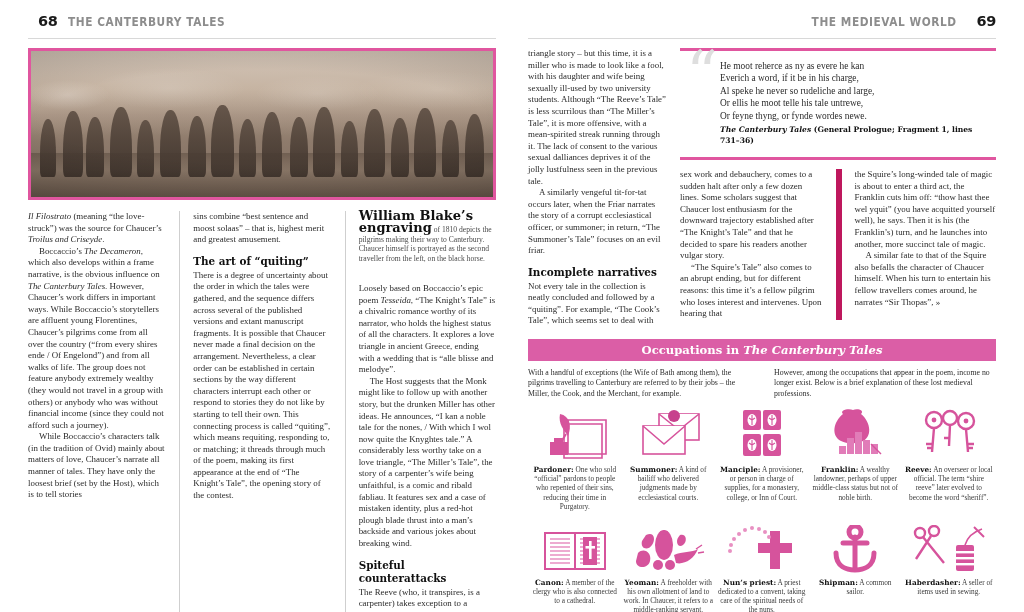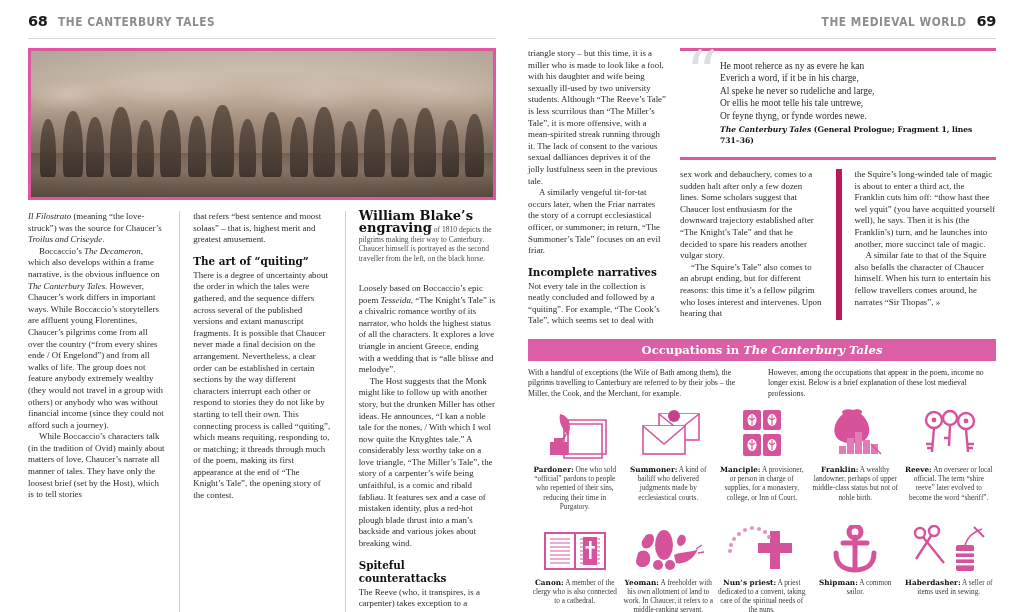--- a/index.html
+++ b/index.html
@@ -14,20 +14,21 @@
   .page-left{width:512px;padding:14px 16px 0 28px;}
   .page-right{width:512px;padding:14px 28px 0 16px;}
 
   
   .runhead{display:flex;align-items:baseline;gap:10px;height:20px;}
   .runhead.right{justify-content:flex-end;}
   .folio{
     font-family:"DejaVu Sans", sans-serif;
     font-weight:bold;font-size:14.5px;color:#1a1a1a;letter-spacing:-0.3px;
     line-height:1;
+    margin-left:10px;
   }
   .runtitle{
     font-family:"DejaVu Sans", sans-serif;
     font-weight:bold;font-size:11.5px;color:#8d8d8d;
     letter-spacing:0.6px;text-transform:uppercase;
     transform:scaleX(0.92);transform-origin:left center;
   }
   .runhead.right .runtitle{transform-origin:right center;}
   .rule-top{height:1px;background:#d8d8d8;margin-top:4px;}
 
@@ -108,21 +109,21 @@
   .rp-mid .c.divided{border-left:6px solid #be185d;padding-left:13px;}
 
   
   .panel{margin-top:12px;}
   .panel-head{
     background:#db5ea6;color:#fff;text-align:center;
     font-family:"DejaVu Serif", serif;font-weight:bold;
     font-size:11.6px;line-height:22px;height:22px;
   }
   .panel-head i{font-style:italic;}
-  .panel-intro{display:flex;gap:18px;margin-top:7px;}
+  .panel-intro{display:flex;gap:18px;margin-top:7px;justify-content:space-between;}
   .panel-intro p{width:222px;font-size:7.8px;line-height:10.4px;text-indent:0;}
   .grid{display:flex;margin-top:9px;gap:0;}
   .card{width:93.5px;text-align:center;padding:0 2px;box-sizing:border-box;}
   .card .art{height:52px;display:flex;align-items:flex-end;justify-content:center;}
   .card .txt{font-size:7.3px;line-height:9.1px;margin-top:5px;color:#3a3a3a;}
   .card .txt b{font-family:"DejaVu Serif", serif;font-weight:bold;color:#111;}
   .grid.row2{margin-top:10px;}
   .grid.row2 .card{width:93.5px;}
   svg{display:block;}
 </style>
@@ -168,21 +169,21 @@
 
     <div class="cols3">
 
       <div class="col">
         <p class="noind"><em>Il Filostrato</em> (meaning “the love-struck”) was the source for Chaucer’s <em>Troilus and Criseyde</em>.</p>
         <p>Boccaccio’s <em>The Decameron</em>, which also develops within a frame narrative, is the obvious influence on <em>The Canterbury Tales</em>. However, Chaucer’s work differs in important ways. While Boccaccio’s storytellers are affluent young Florentines, Chaucer’s pilgrims come from all over the country (“from every shires ende / Of Engelond”) and from all walks of life. The group does not feature anybody extremely wealthy (they would not travel in a group with others) or anybody who was without financial income (since they could not afford such a journey).</p>
         <p>While Boccaccio’s characters talk (in the tradition of Ovid) mainly about matters of love, Chaucer’s narrate all manner of tales. They have only the loosest brief (set by the Host), which is to tell stories</p>
       </div>
 
       <div class="col divided">
-        <p class="noind">that refers “best sentence and moost solaas” – that is, highest merit and greatest amusement.</p>
+        <p class="noind">sins combine “best sentence and moost solaas” – that is, highest merit and greatest amusement.</p>
         <div class="sub">The art of “quiting”</div>
         <p class="noind">There is a degree of uncertainty about the order in which the tales were gathered, and the sequence differs across several of the published versions and extant manuscript fragments. It is possible that Chaucer never made a final decision on the arrangement. Nevertheless, a clear order can be established in certain sections by the way different characters interrupt each other or respond to stories they do not like by starting to tell their own. This connecting process is called “quiting”, which means requiting, responding to, or matching; it threads through much of the poem, making its first appearance at the end of “The Knight’s Tale”, the opening story of the contest.</p>
       </div>
 
       <div class="col divided">
         <p class="caption noind"><b>William Blake’s engraving</b><span> of 1810 depicts the pilgrims making their way to Canterbury. Chaucer himself is portrayed as the second traveller from the left, on the black horse.</span></p>
         <p class="noind" style="margin-top:19px;">Loosely based on Boccaccio’s epic poem <em>Tesseida</em>, “The Knight’s Tale” is a chivalric romance worthy of its narrator, who holds the highest status of all the characters. It explores a love triangle in ancient Greece, ending with a wedding that is “alle blisse and melodye”.</p>
         <p>The Host suggests that the Monk might like to follow up with another story, but the drunken Miller has other ideas. He announces, “I kan a noble tale for the nones, / With which I wol now quite the Knyghtes tale.” A considerably less worthy take on a love triangle, “The Miller’s Tale”, the story of a carpenter’s wife being unfaithful, is a comic and ribald fabliau. It features sex and a case of mistaken identity, plus a red-hot plough blade thrust into a man’s backside and various jokes about breaking wind.</p>
         <div class="sub">Spiteful counterattacks</div>
         <p class="noind">The Reeve (who, it transpires, is a carpenter) takes exception to a member of his trade being mocked as a cuckold. He quites (responds to) the Miller by telling another love</p>

